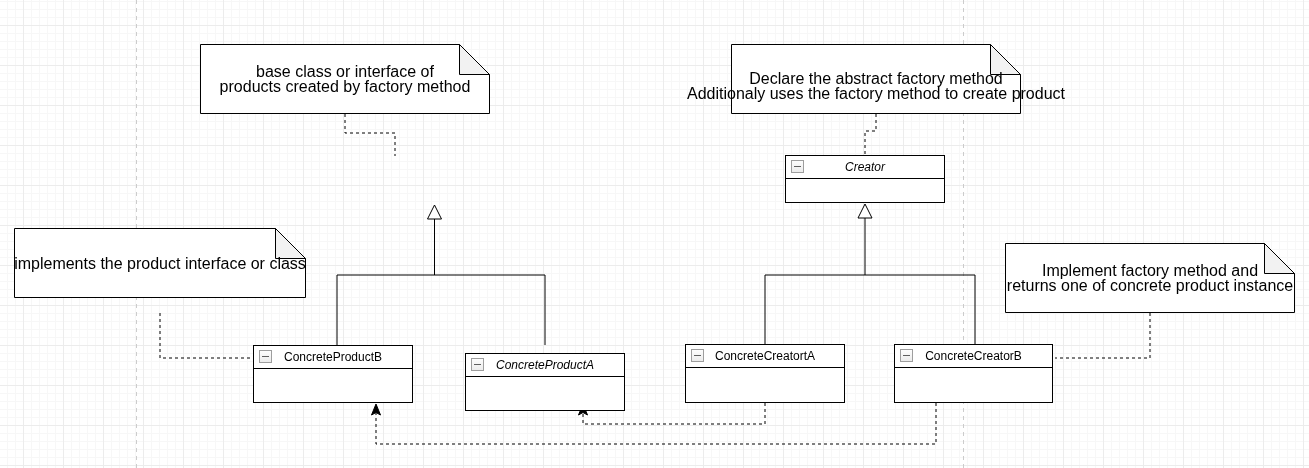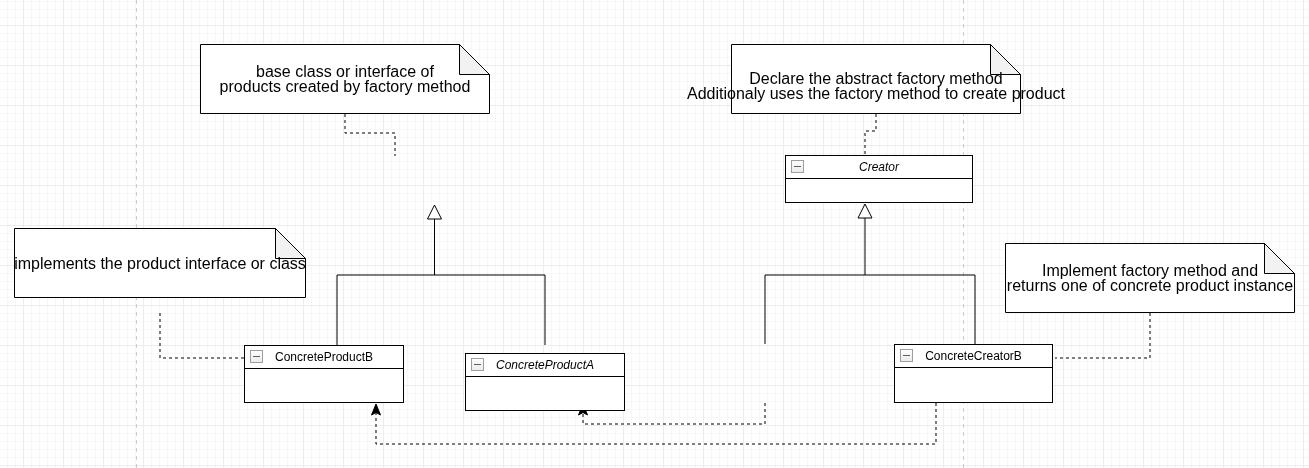--- a/index.html
+++ b/index.html
@@ -123,44 +123,51 @@
       <path d="M0.5,0.5 H259.5 L289.5,30.5 V69.5 H0.5 Z" fill="#ffffff" stroke="#000000"></path>
       <path d="M259.5,0.5 V30.5 H289.5 Z" fill="#f2f2f2" stroke="#000000"></path>
     </svg>
     <div class="note-text">
       <div>Implement factory method and</div>
       <div>returns one of concrete product instance</div>
     </div>
   </div>
 
 
-  <div class="uml-class" style="left:785px;top:155px;width:188px;height:48px;">
+  <div class="uml-class" style="left:785px;top:155px;width:160px;height:48px;">
     <div class="uml-title">
       <span class="collapse-icon"></span>
       <span class="uml-name abstract">Creator</span>
     </div>
     <div class="uml-body"></div>
   </div>
 
-  <div class="uml-class" style="left:244px;top:345px;width:160px;height:58px;text-align:right;">
+  <div class="uml-class" style="left:253px;top:345px;width:160px;height:58px;text-align:right;">
     <div class="uml-title">
       <span class="collapse-icon"></span>
       <span class="uml-name">ConcreteProductB</span>
     </div>
     <div class="uml-body"></div>
   </div>
 
   <div class="uml-class" style="left:465px;top:353px;width:160px;height:58px;font-style:italic;">
     <div class="uml-title">
       <span class="collapse-icon"></span>
       <span class="uml-name">ConcreteProductA</span>
     </div>
     <div class="uml-body"></div>
   </div>
 
+  <div class="uml-class" style="left:685px;top:344px;width:160px;height:59px;">
+    <div class="uml-title">
+      <span class="collapse-icon"></span>
+      <span class="uml-name">ConcreteCreatortA</span>
+    </div>
+    <div class="uml-body"></div>
+  </div>
 
   <div class="uml-class" style="left:894px;top:344px;width:159px;height:59px;">
     <div class="uml-title">
       <span class="collapse-icon"></span>
       <span class="uml-name">ConcreteCreatorB</span>
     </div>
     <div class="uml-body"></div>
   </div>
 
 </div>

